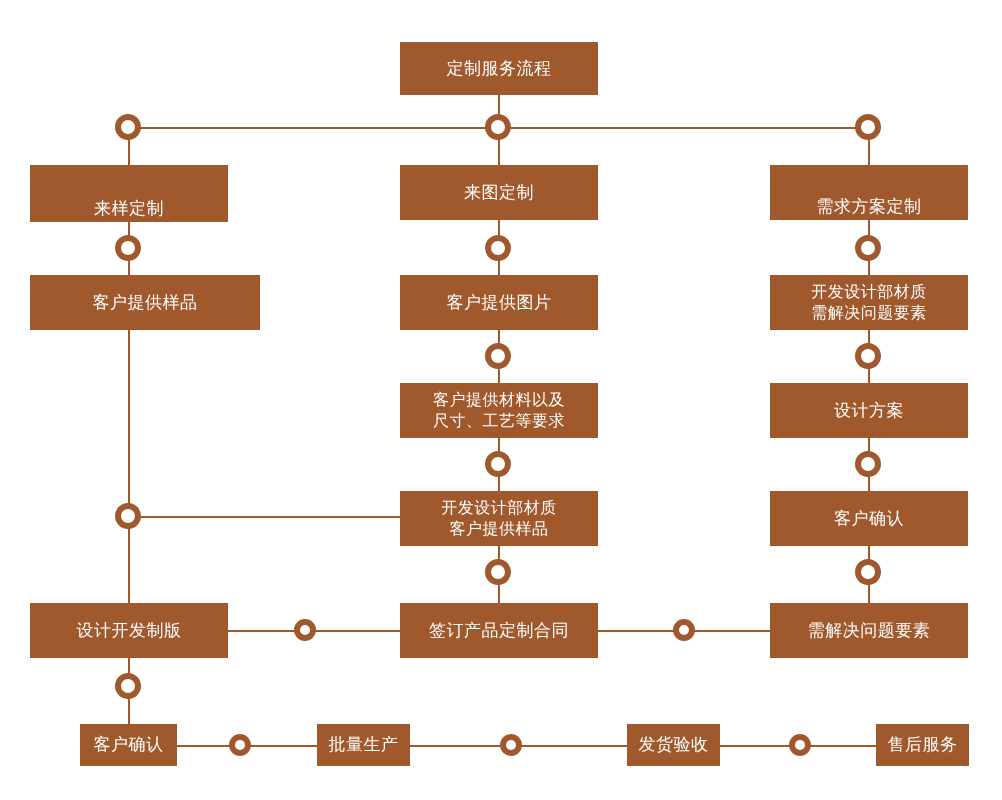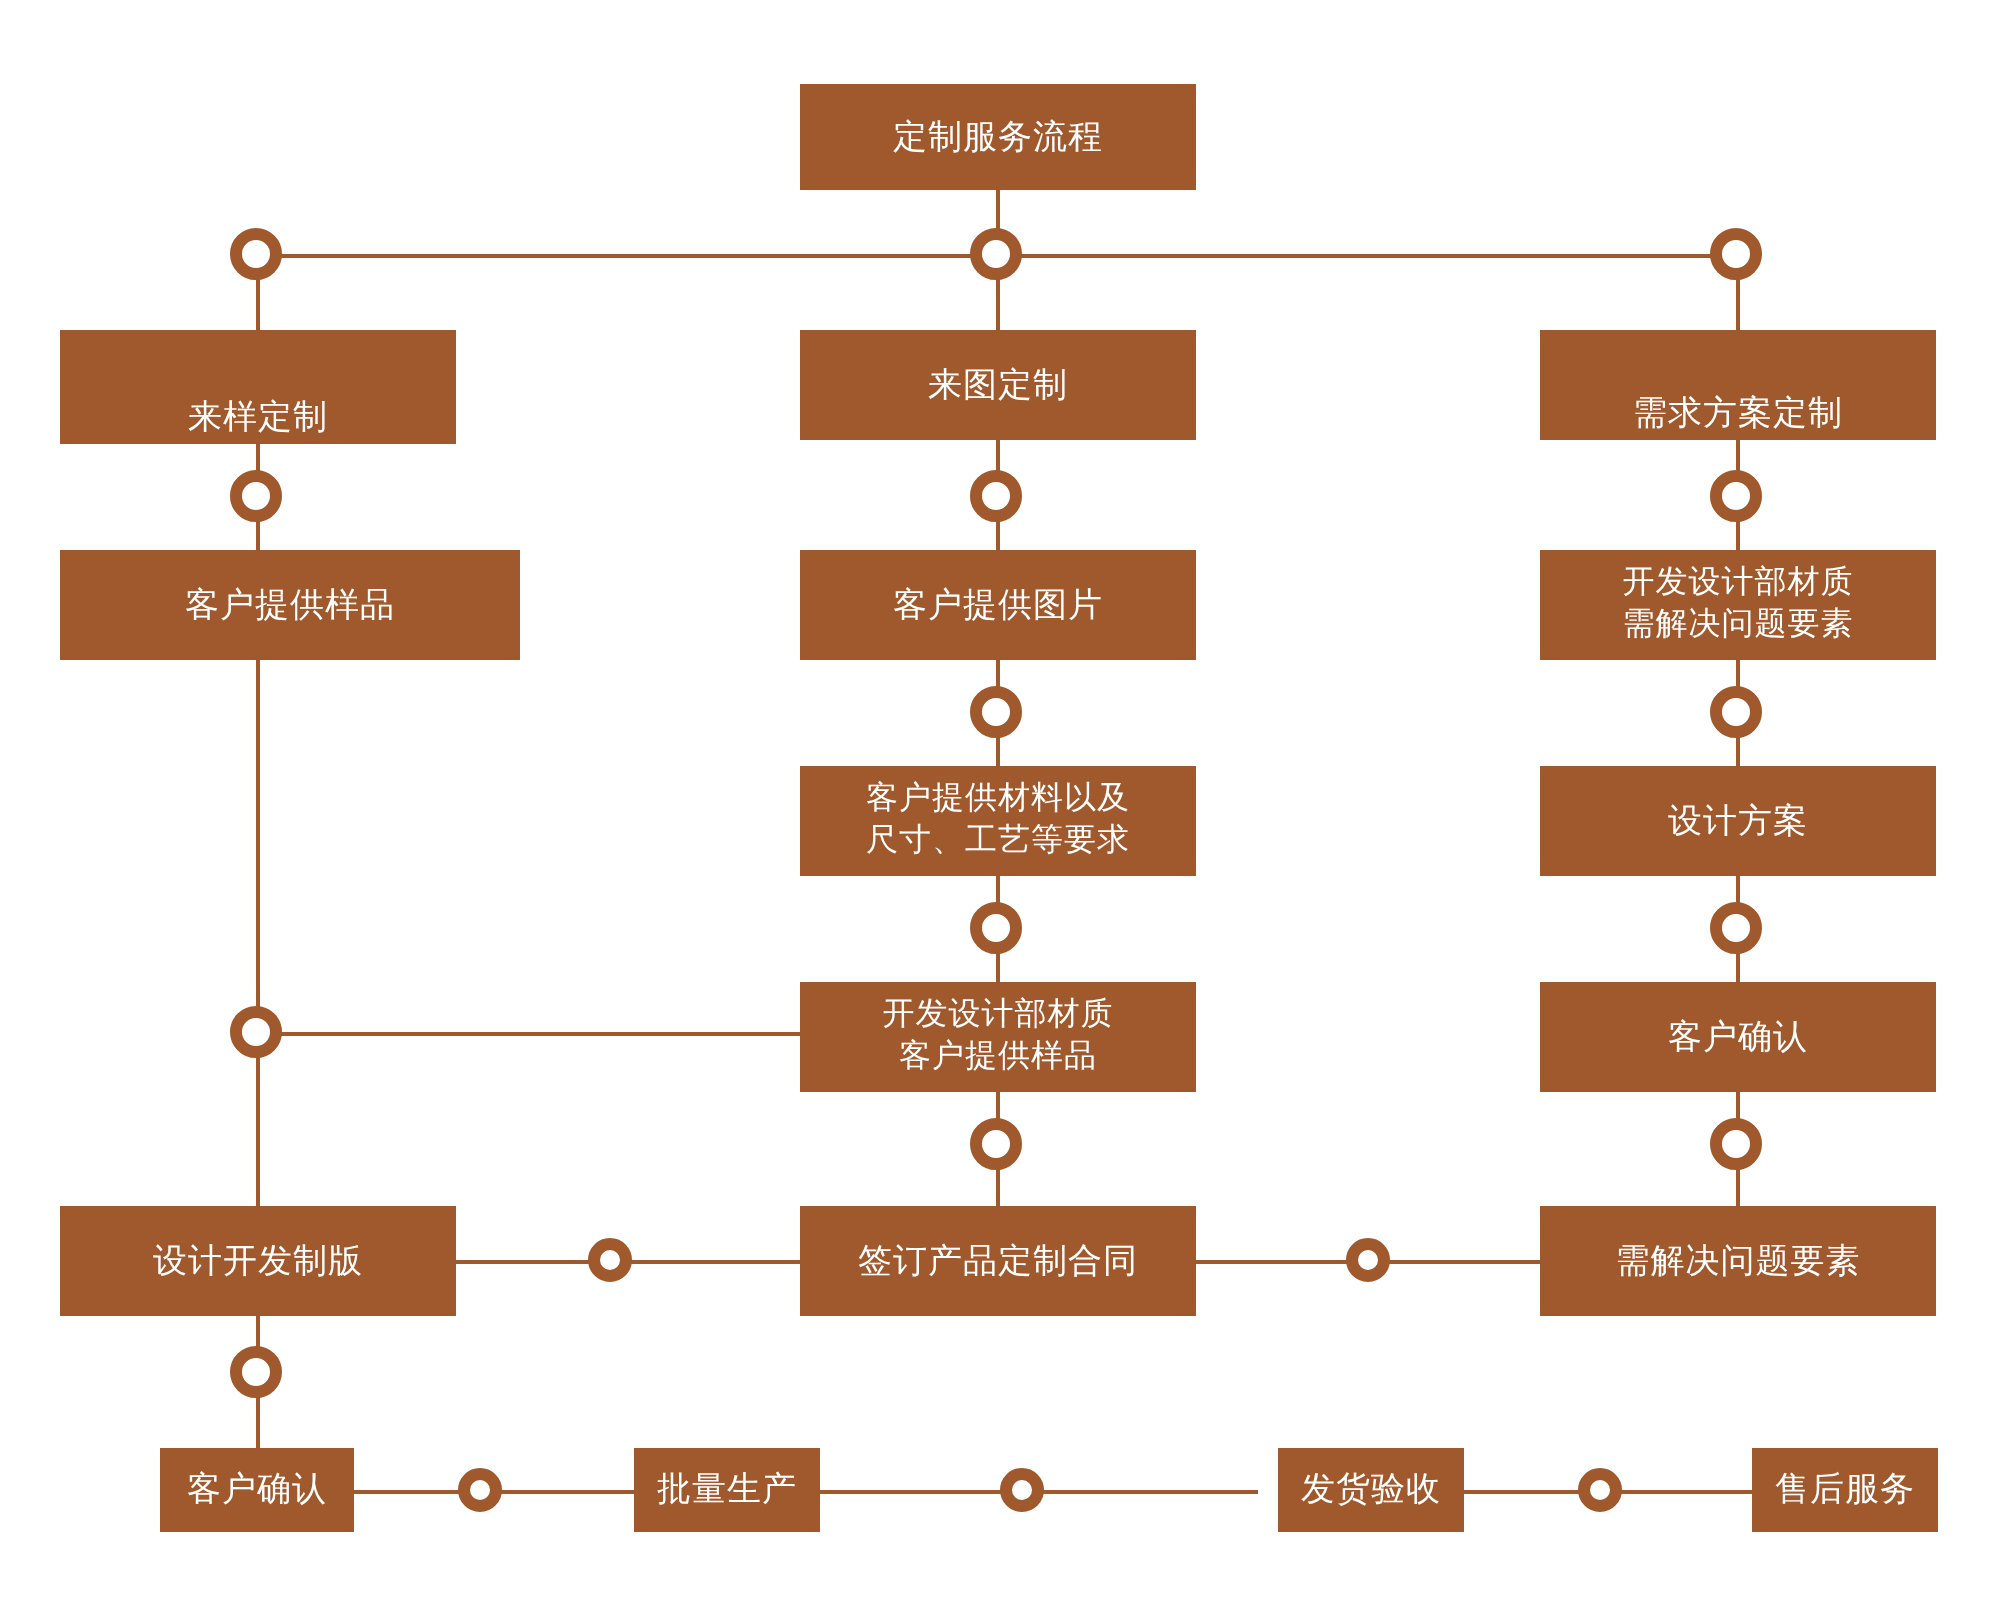--- a/index.html
+++ b/index.html
@@ -174,20 +174,20 @@
   <div class="node t-17" style="left:770px; top:603px; width:198px; height:55px;">
     <span class="node-label">需解决问题要素</span>
   </div>
 
   <div class="node t-17" style="left:80px; top:724px; width:97px; height:42px;">
     <span class="node-label">客户确认</span>
   </div>
   <div class="node t-17" style="left:317px; top:724px; width:93px; height:42px;">
     <span class="node-label">批量生产</span>
   </div>
-  <div class="node t-17" style="left:627px; top:724px; width:93px; height:42px;margin-left:12px;">
+  <div class="node t-17" style="left:627px; top:724px; width:93px; height:42px;">
     <span class="node-label">发货验收</span>
   </div>
   <div class="node t-17" style="left:876px; top:724px; width:93px; height:42px;">
     <span class="node-label">售后服务</span>
   </div>
 
 </div>
 
 </body></html>

